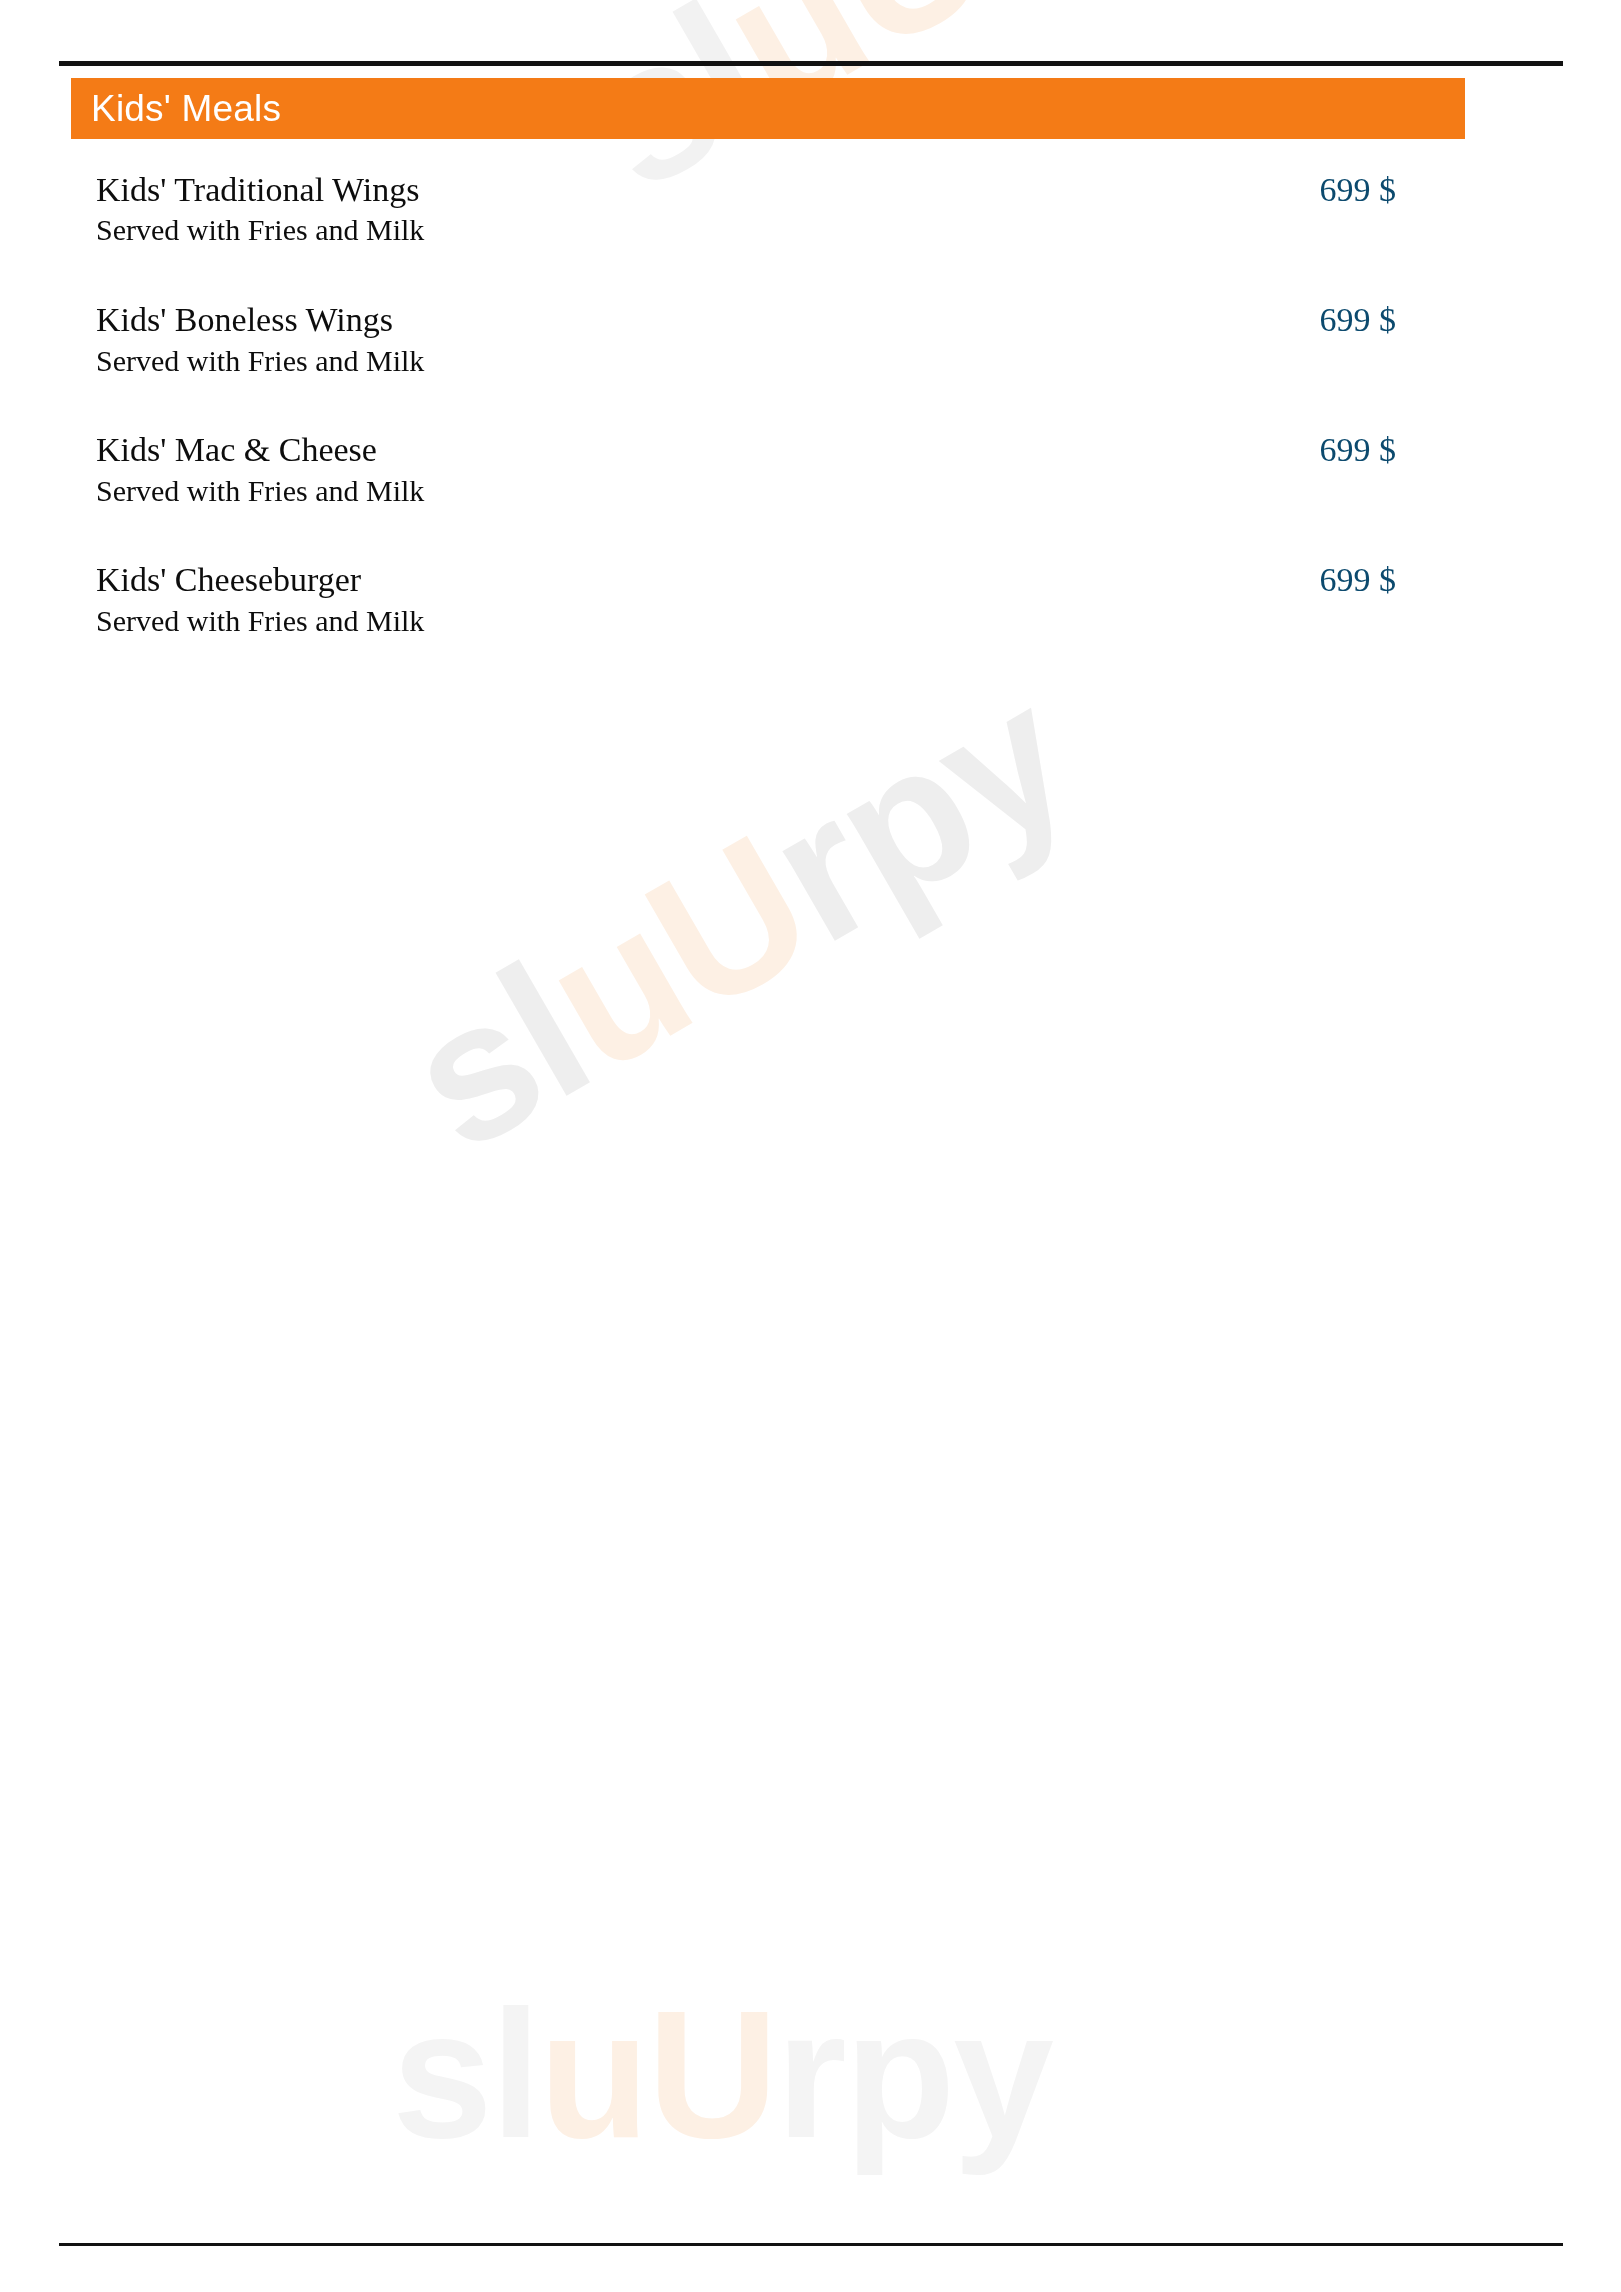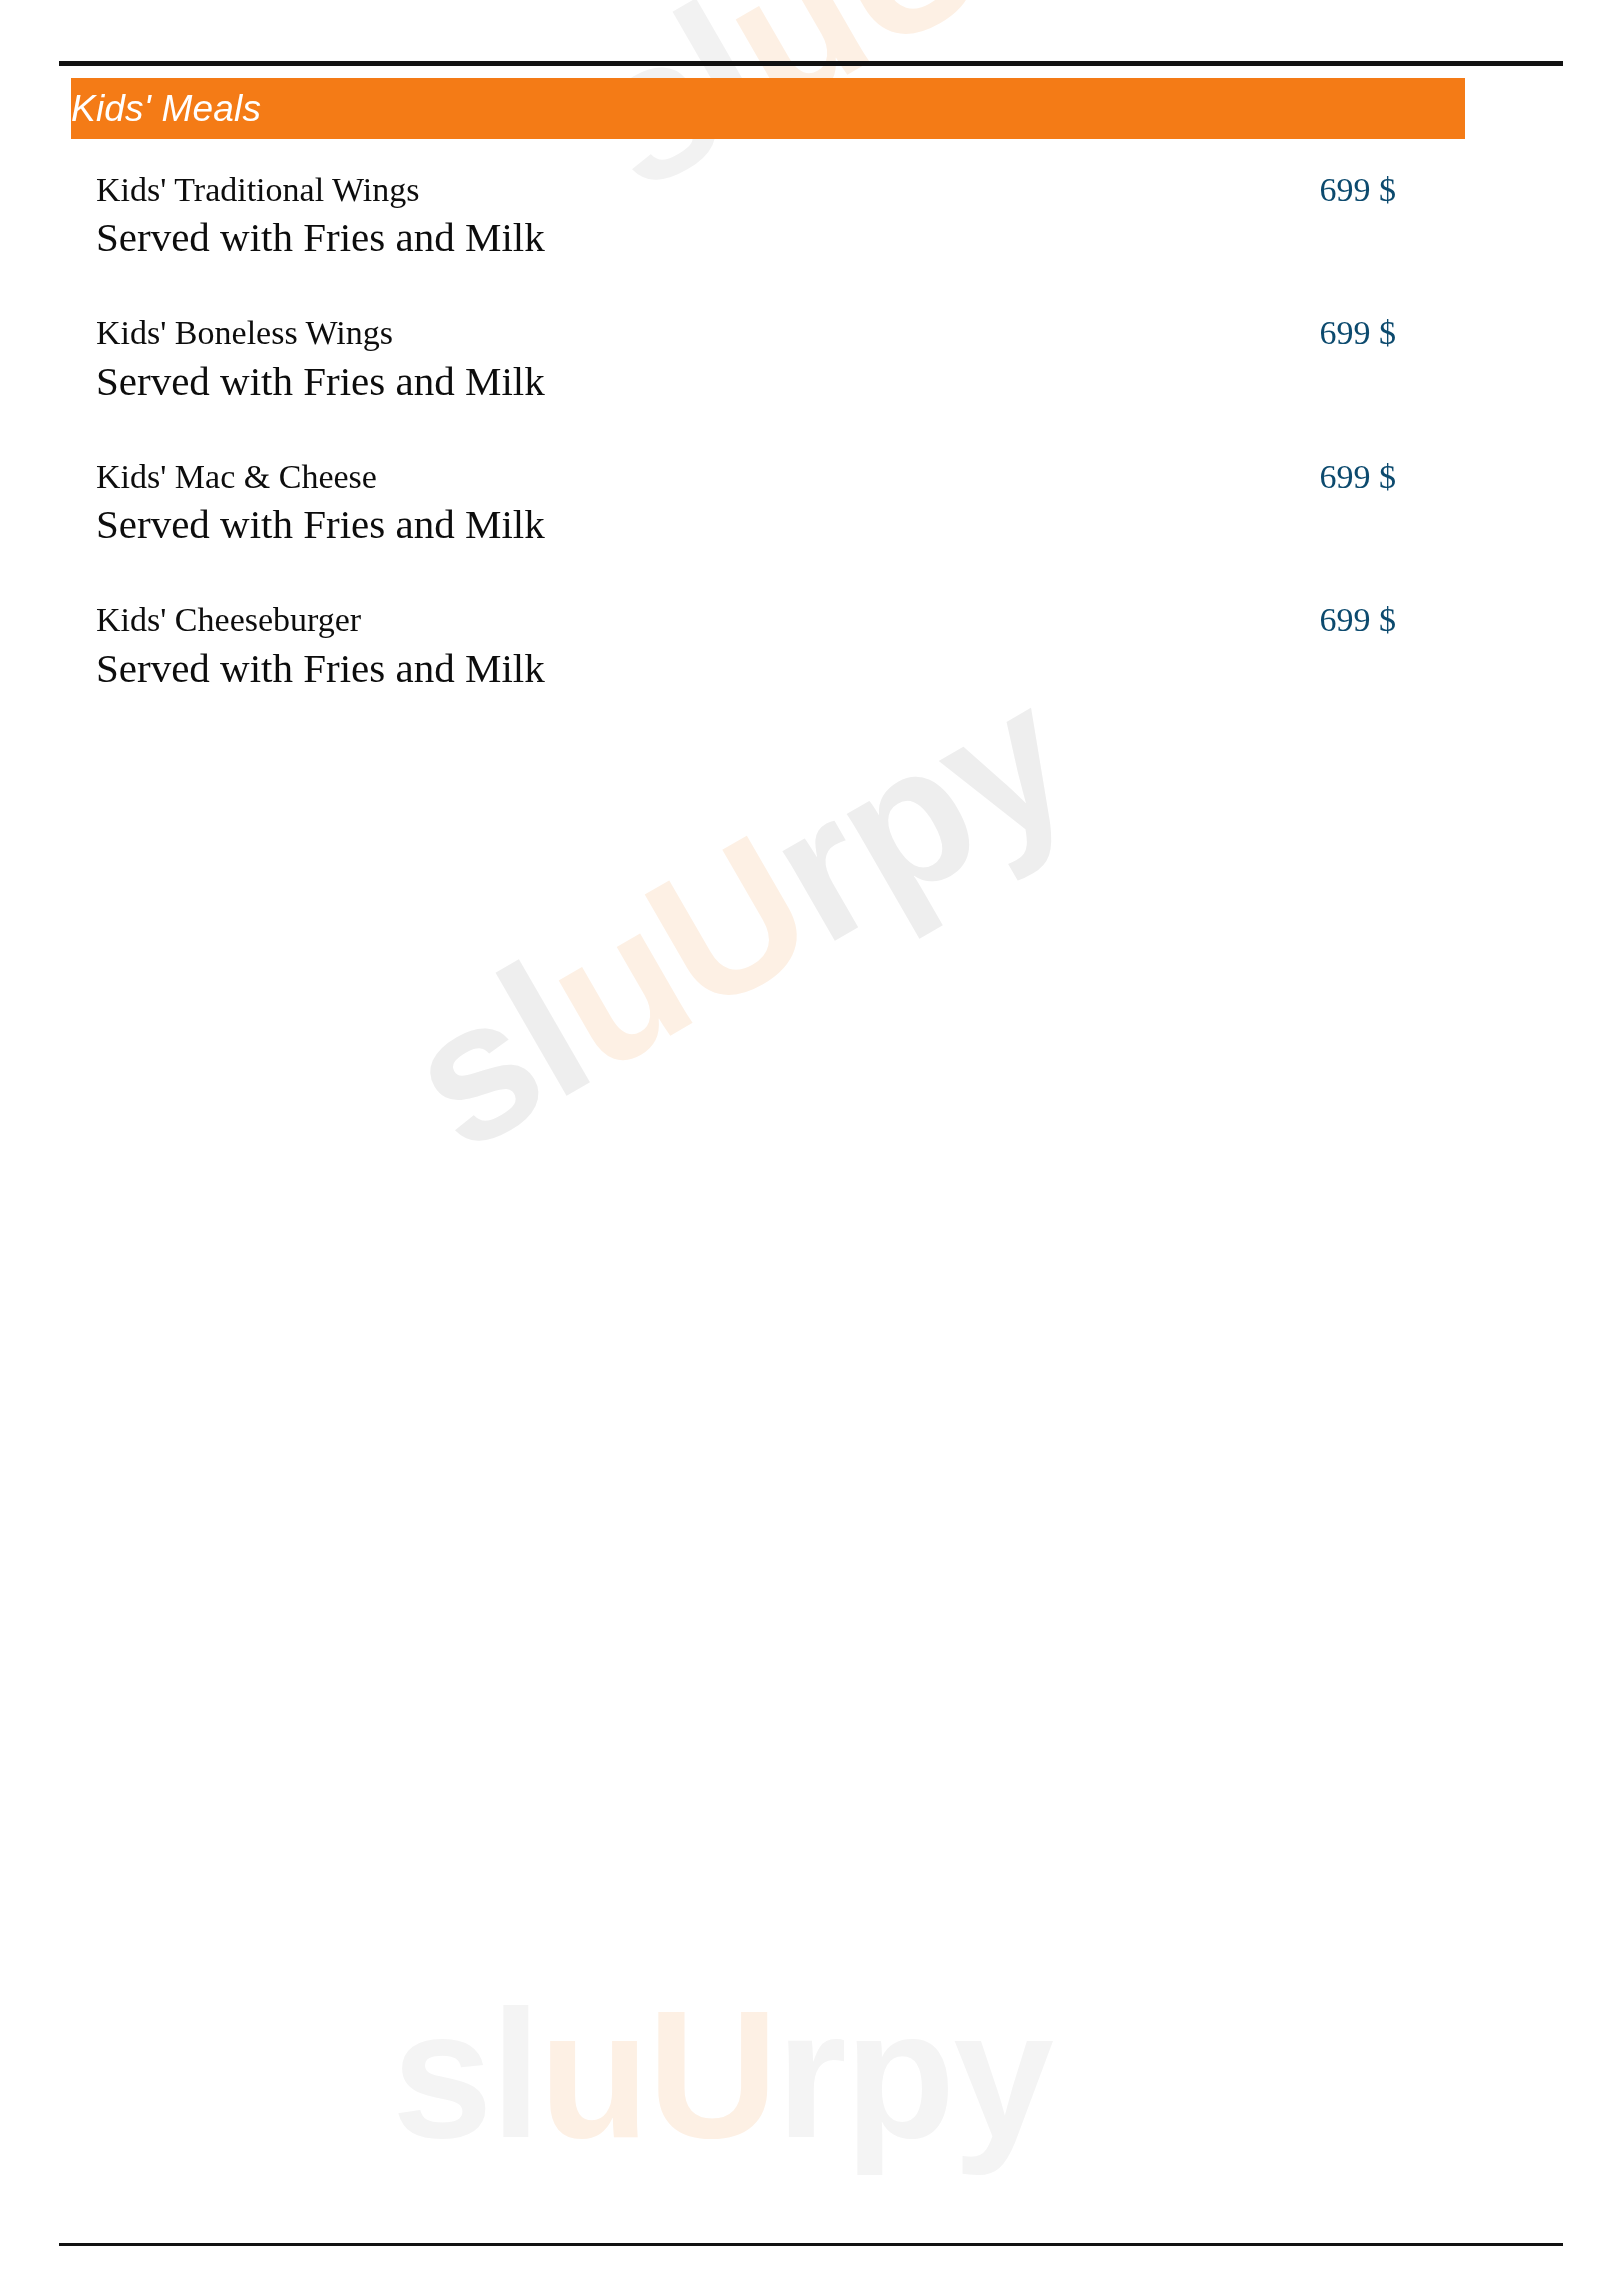--- a/index.html
+++ b/index.html
@@ -86,24 +86,23 @@
     height: 61px;
     background: #f47b16;
     box-sizing: border-box;
     display: flex;
     align-items: center;
   }
   .section-header .title {
     font-family: "Liberation Sans", sans-serif;
     font-size: 37px;
     color: #ffffff;
-    padding-left: 0;
+    padding-left: 20px;
     line-height: 1;
     letter-spacing: 0.2px;
-    font-style: italic;
   }
 
   
   .menu-list {
     position: absolute;
     left: 96px;
     top: 169px;
     width: 1304px;
   }
   .menu-item {
@@ -124,21 +123,21 @@
   .item-price {
     font-family: "Liberation Serif", serif;
     font-size: 34px;
     color: #0c4a6e;
     line-height: 1.22;
     white-space: nowrap;
     padding-right: 3.9px;
   }
   .item-desc {
     font-family: "Liberation Serif", serif;
-    font-size: 41px;
+    font-size: 30px;
     color: #0d0d0d;
     line-height: 1.22;
     margin-top: 2px;
   }
 </style>
 </head>
 <body>
 
 <div class="page">
 

